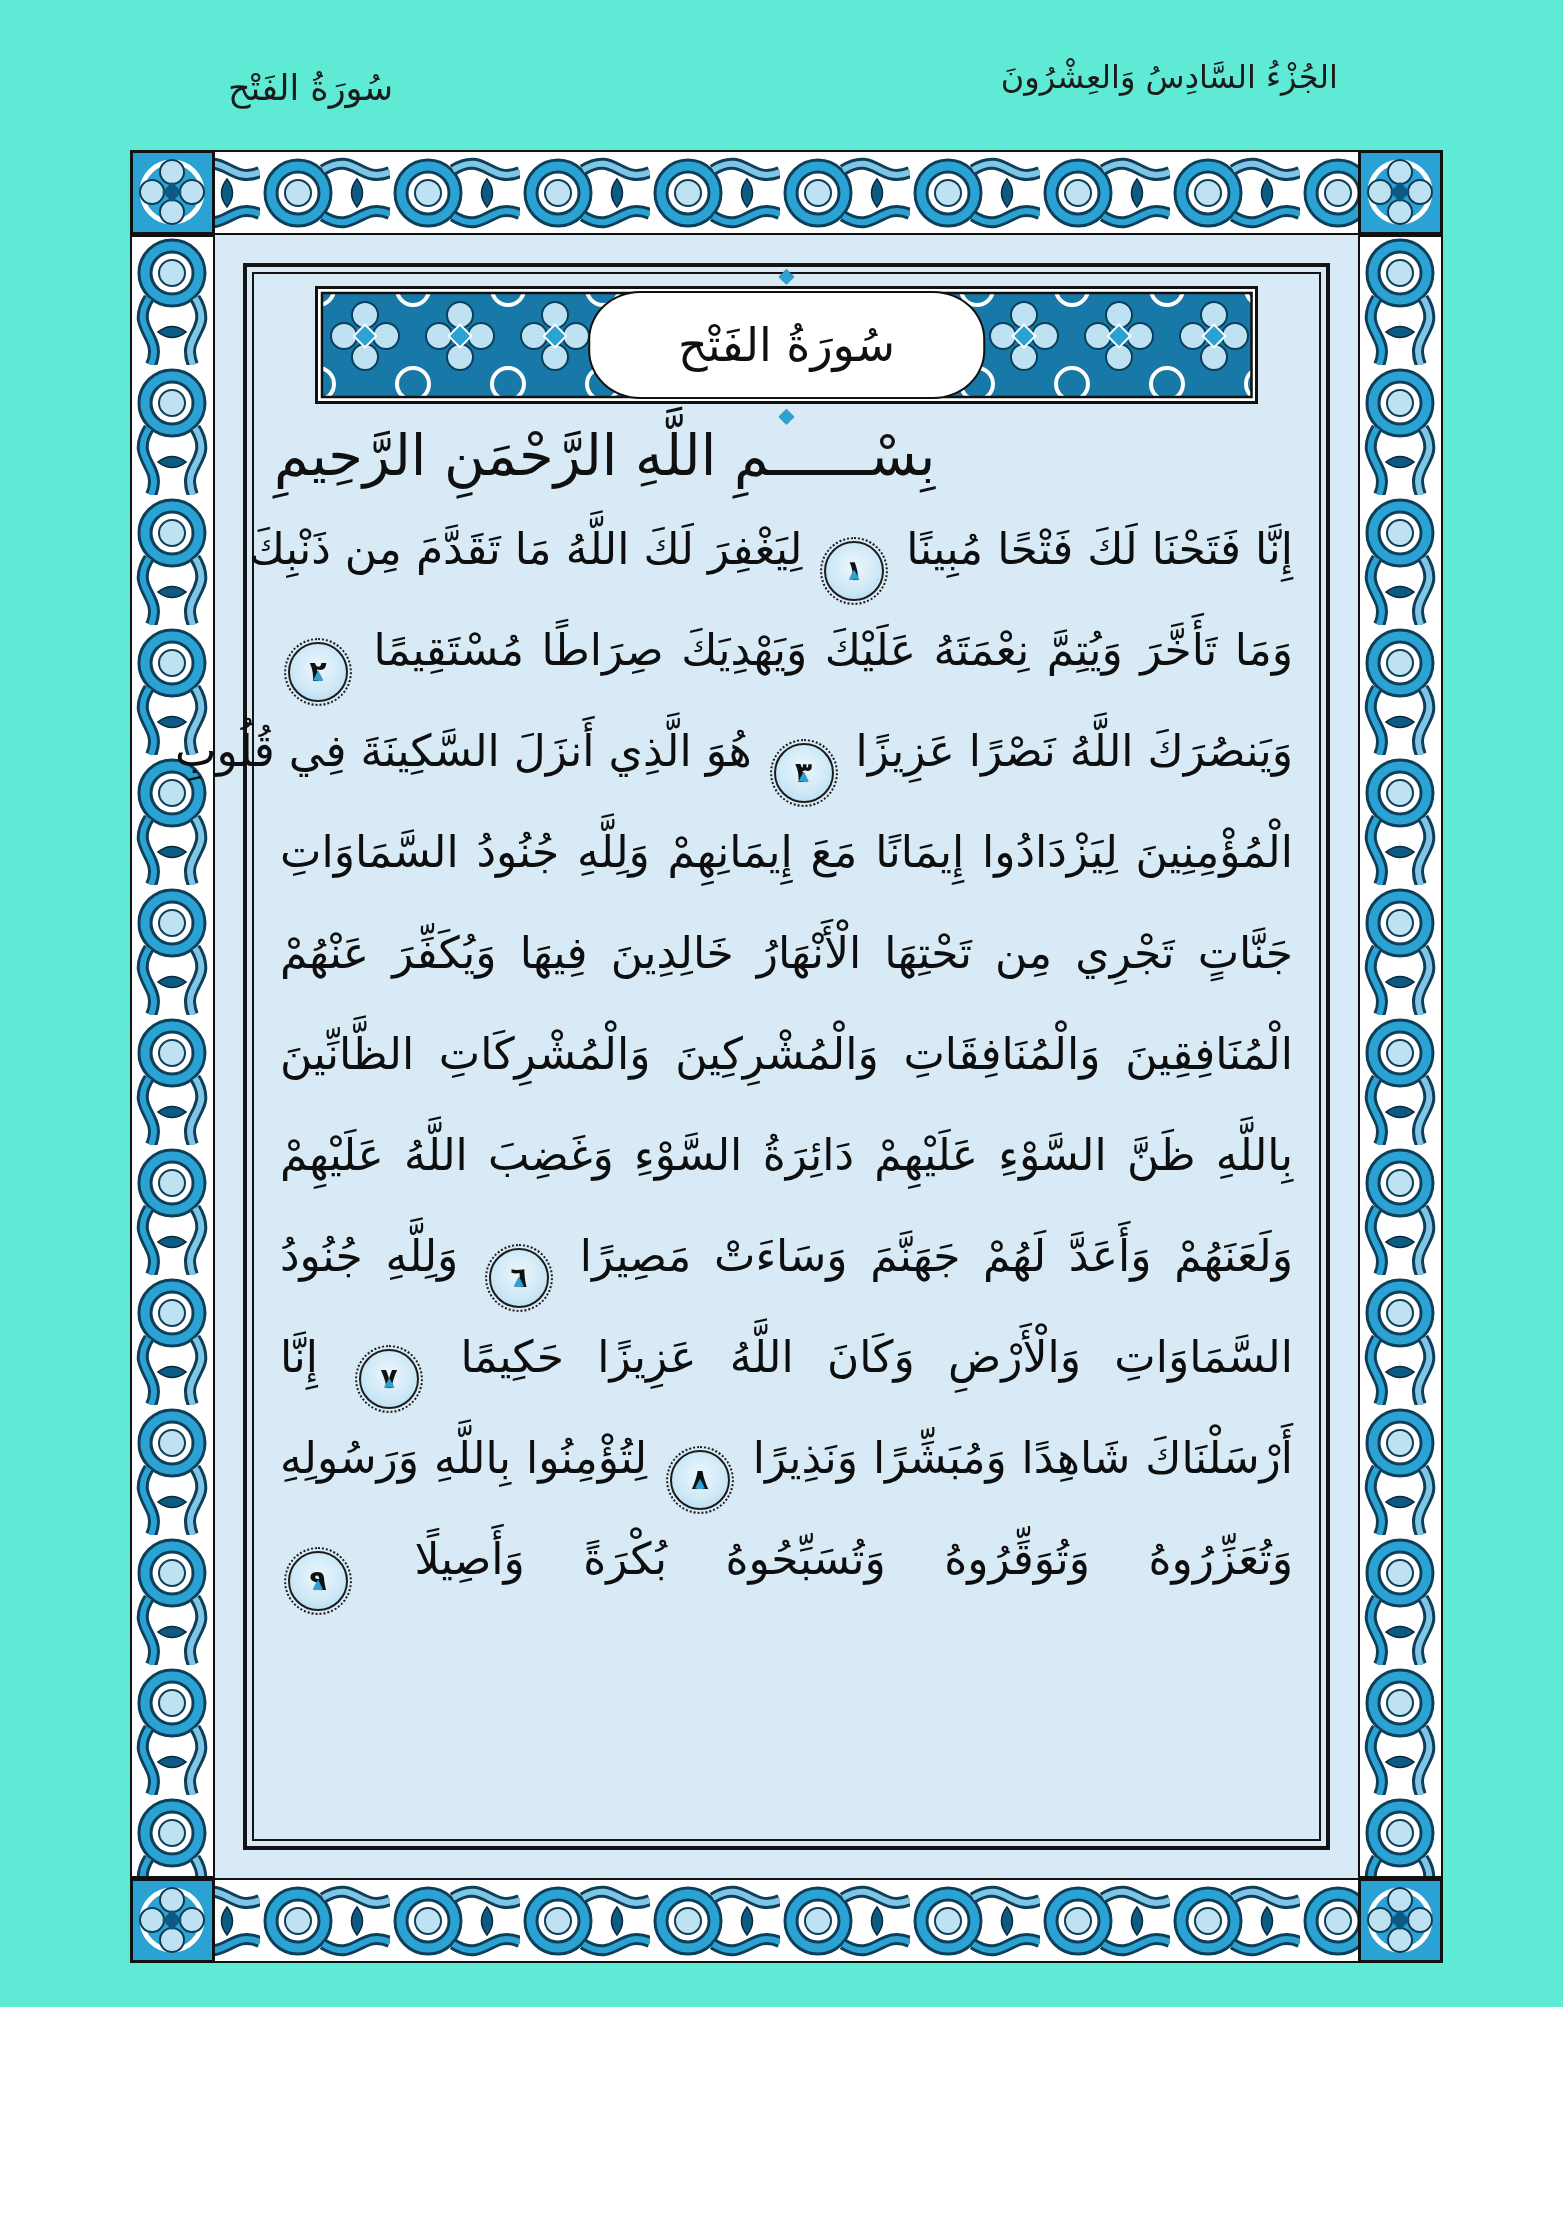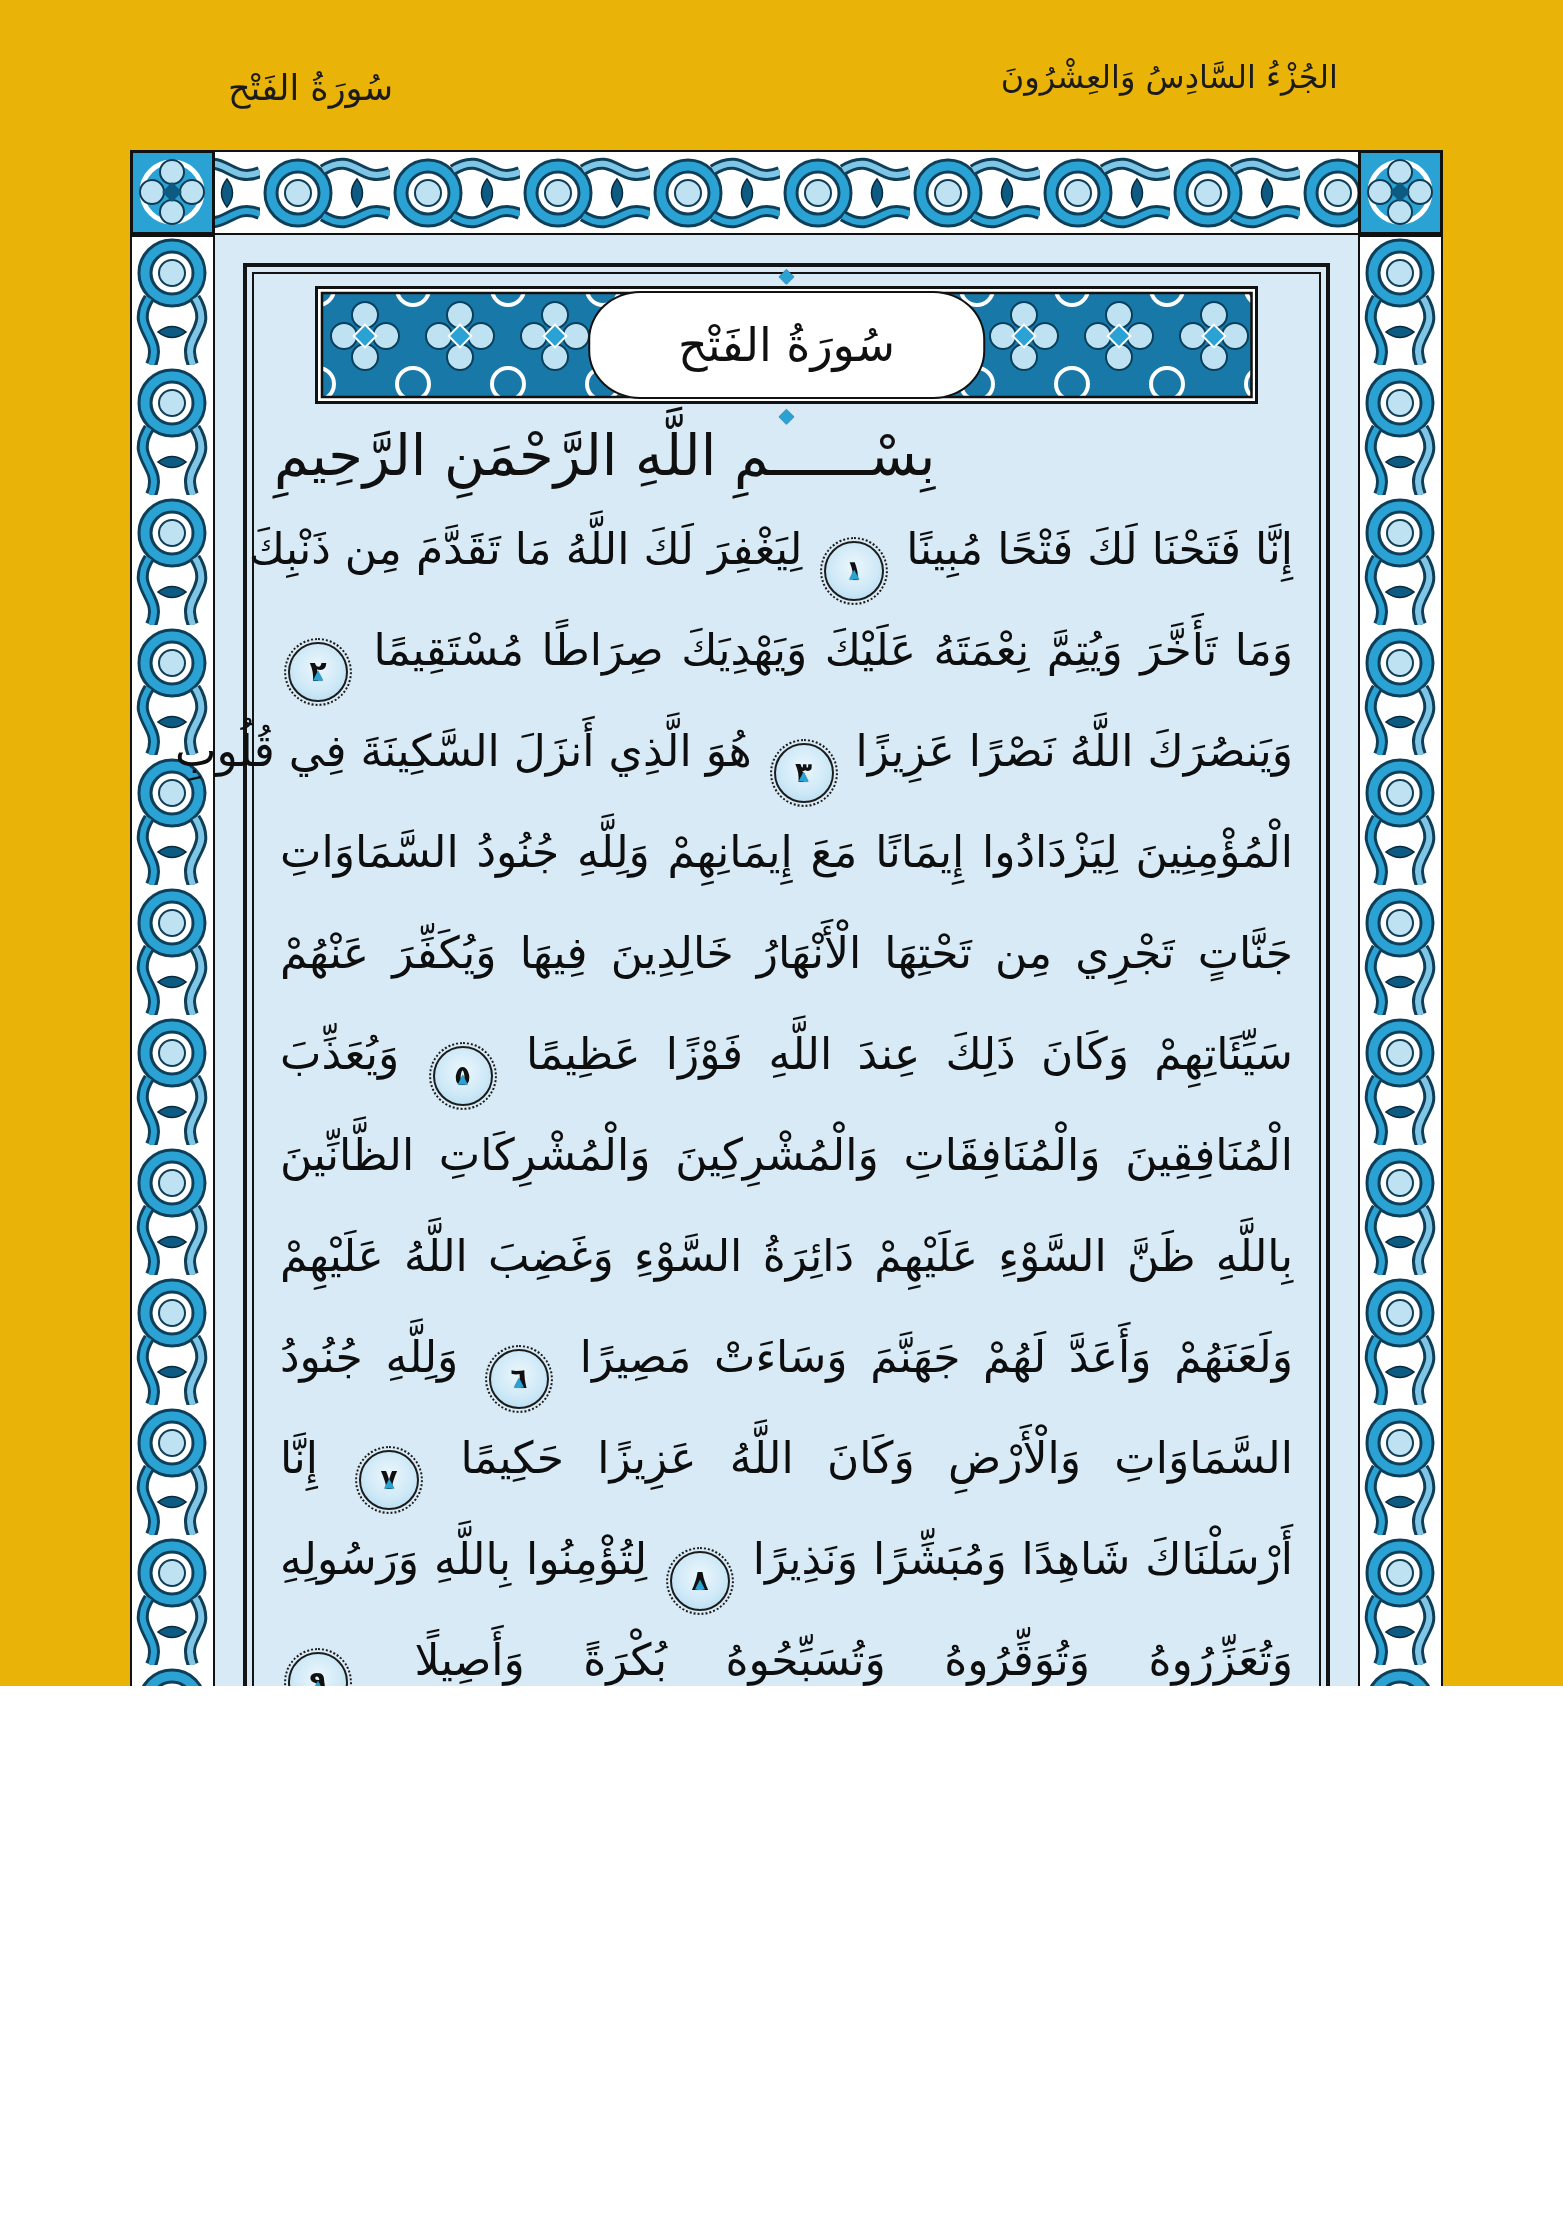--- a/index.html
+++ b/index.html
@@ -1,17 +1,17 @@
 <!DOCTYPE html>
 <html lang="ar"><head>
 <meta charset="utf-8">
 <style>
   html,body{margin:0;padding:0;}
   body{width:1563px;height:2234px;background:#ffffff;font-family:"DejaVu Sans", sans-serif;color:#141414;}
-  .sheet{position:relative;width:1563px;height:1686px;background:#eab308;overflow:hidden;}
+  .sheet{position:relative;width:1563px;height:2007px;background:#5eead4;overflow:hidden;}
 
   
   .hdr{position:absolute;font-size:36px;color:#1b1b1b;white-space:nowrap;}
   .hdr-left{top:68px;left:228px;font-size:35px;}
   .hdr-right{top:58px;right:225px;font-size:32px;}
 
   
   .frame{position:absolute;left:130px;top:150px;width:1313px;height:1813px;}
   .band{position:absolute;display:block;}
   .band-top{left:0;top:0;width:1313px;height:85px;}
@@ -169,21 +169,20 @@
           </div>
 
           <div class="bismillah">بِسْــــــمِ اللَّهِ الرَّحْمَنِ الرَّحِيمِ</div>
 
           <div class="lines">
               <div class="line" dir="rtl"><span class="seg">إِنَّا فَتَحْنَا لَكَ فَتْحًا مُبِينًا</span> <span class="verse">١</span> <span class="seg">لِيَغْفِرَ لَكَ اللَّهُ مَا تَقَدَّمَ مِن ذَنْبِكَ</span> </div>
               <div class="line" dir="rtl"><span class="seg">وَمَا تَأَخَّرَ وَيُتِمَّ نِعْمَتَهُ عَلَيْكَ وَيَهْدِيَكَ صِرَاطًا مُسْتَقِيمًا</span> <span class="verse">٢</span> </div>
               <div class="line" dir="rtl"><span class="seg">وَيَنصُرَكَ اللَّهُ نَصْرًا عَزِيزًا</span> <span class="verse">٣</span> <span class="seg">هُوَ الَّذِي أَنزَلَ السَّكِينَةَ فِي قُلُوبِ</span> </div>
               <div class="line" dir="rtl"><span class="seg">الْمُؤْمِنِينَ لِيَزْدَادُوا إِيمَانًا مَعَ إِيمَانِهِمْ وَلِلَّهِ جُنُودُ السَّمَاوَاتِ</span> </div>
               <div class="line" dir="rtl"><span class="seg">جَنَّاتٍ تَجْرِي مِن تَحْتِهَا الْأَنْهَارُ خَالِدِينَ فِيهَا وَيُكَفِّرَ عَنْهُمْ</span> </div>
-              <div class="line" dir="rtl"><span class="seg">سَيِّئَاتِهِمْ وَكَانَ ذَلِكَ عِندَ اللَّهِ فَوْزًا عَظِيمًا</span> <span class="verse">٥</span> <span class="seg">وَيُعَذِّبَ</span> </div>
               <div class="line" dir="rtl"><span class="seg">الْمُنَافِقِينَ وَالْمُنَافِقَاتِ وَالْمُشْرِكِينَ وَالْمُشْرِكَاتِ الظَّانِّينَ</span> </div>
               <div class="line" dir="rtl"><span class="seg">بِاللَّهِ ظَنَّ السَّوْءِ عَلَيْهِمْ دَائِرَةُ السَّوْءِ وَغَضِبَ اللَّهُ عَلَيْهِمْ</span> </div>
               <div class="line" dir="rtl"><span class="seg">وَلَعَنَهُمْ وَأَعَدَّ لَهُمْ جَهَنَّمَ وَسَاءَتْ مَصِيرًا</span> <span class="verse">٦</span> <span class="seg">وَلِلَّهِ جُنُودُ</span> </div>
               <div class="line" dir="rtl"><span class="seg">السَّمَاوَاتِ وَالْأَرْضِ وَكَانَ اللَّهُ عَزِيزًا حَكِيمًا</span> <span class="verse">٧</span> <span class="seg">إِنَّا</span> </div>
               <div class="line" dir="rtl"><span class="seg">أَرْسَلْنَاكَ شَاهِدًا وَمُبَشِّرًا وَنَذِيرًا</span> <span class="verse">٨</span> <span class="seg">لِتُؤْمِنُوا بِاللَّهِ وَرَسُولِهِ</span> </div>
               <div class="line" dir="rtl"><span class="seg">وَتُعَزِّرُوهُ وَتُوَقِّرُوهُ وَتُسَبِّحُوهُ بُكْرَةً وَأَصِيلًا</span> <span class="verse">٩</span> </div>
             </div>
 
         </div>
       </div>

